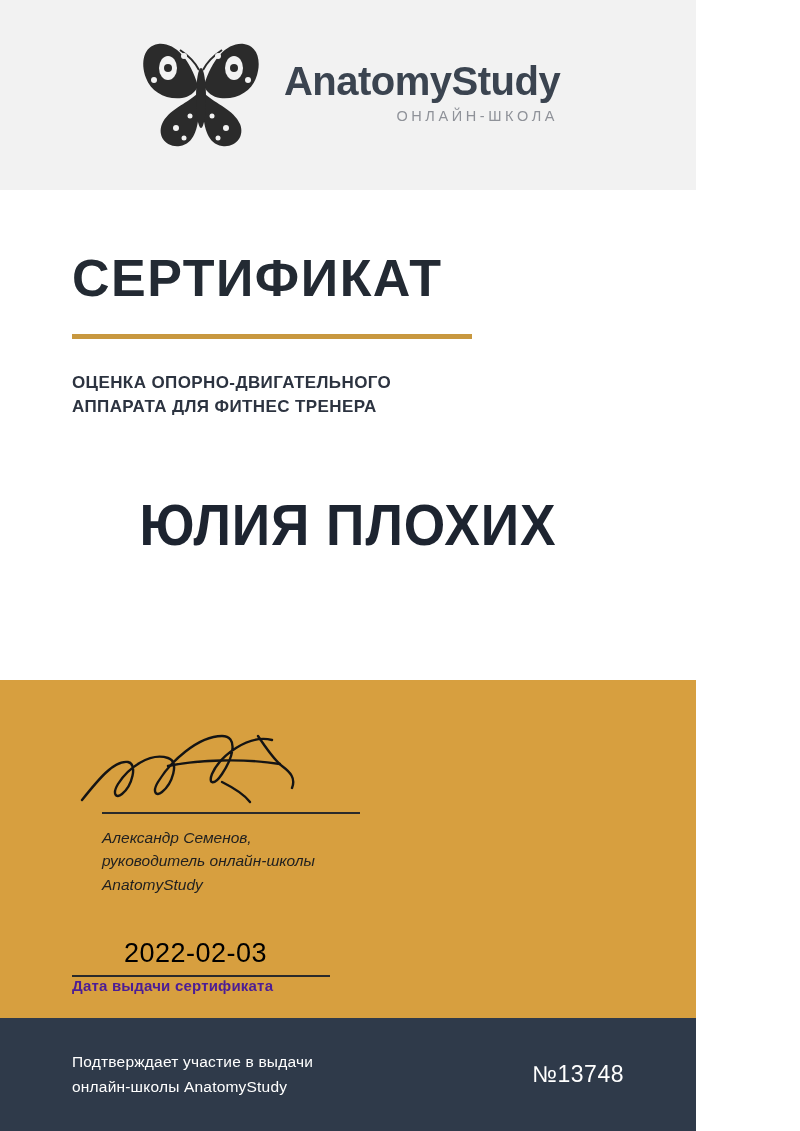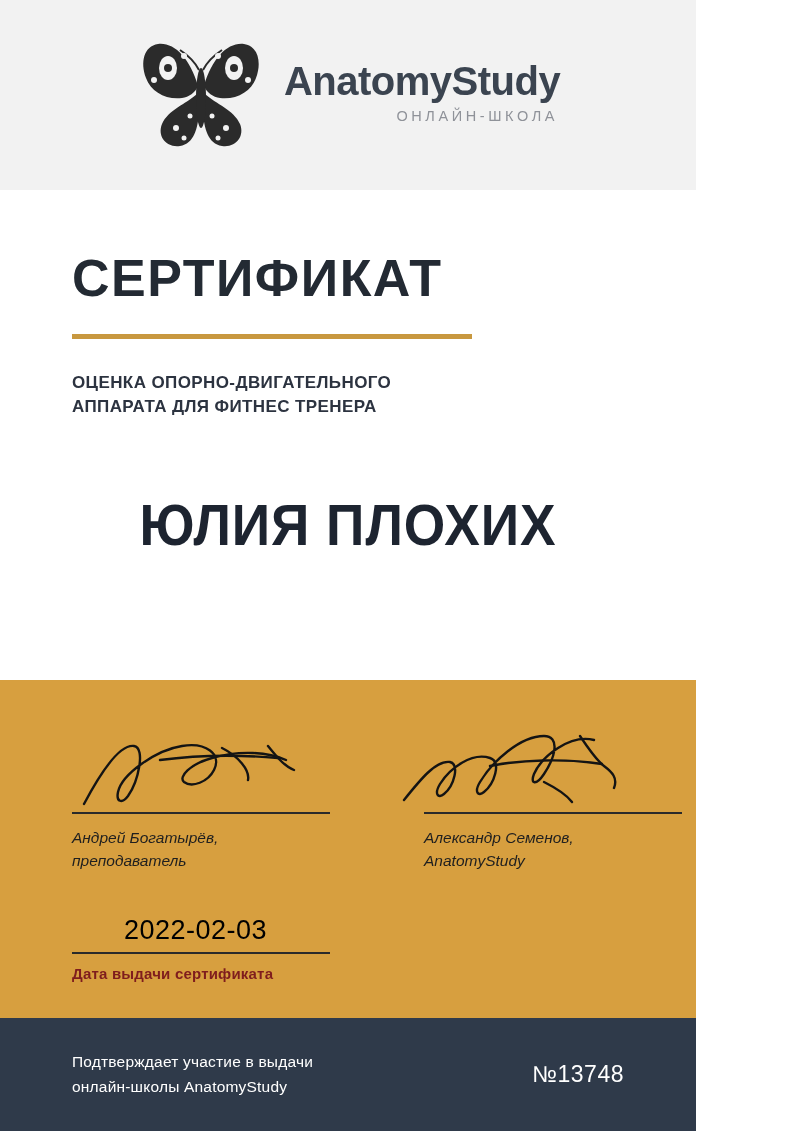--- a/index.html
+++ b/index.html
@@ -146,24 +146,23 @@
     letter-spacing: 0.5px;
     padding: 0 0 6px 52px;
     font-family: "Liberation Sans", sans-serif;
   }
   .date-line {
     height: 2px;
     background: #2a2a2a;
     width: 258px;
   }
   .date-caption {
-    margin-top: 11px;
     font-size: 15px;
     font-weight: 700;
-    color: #7f1d1d;
+    color: #4c1d95;
     letter-spacing: 0.2px;
   }
 
   
   .footer {
     background: #2f3a4a;
     height: 113px;
     padding: 0 72px;
     box-sizing: border-box;
     display: flex;
@@ -234,52 +233,36 @@
     <div class="course-title">
       <div>ОЦЕНКА ОПОРНО-ДВИГАТЕЛЬНОГО</div>
       <div>АППАРАТА ДЛЯ ФИТНЕС ТРЕНЕРА</div>
     </div>
     <div class="recipient">ЮЛИЯ ПЛОХИХ</div>
   </div>
 
   <div class="gold-band">
     <div class="signatures">
 
-      <div class="sig-col left">
-        <div class="sig-mark">
-          <svg width="250" height="86" viewBox="0 0 250 86" aria-hidden="true">
-            <g fill="none" stroke="#141414" stroke-width="2.4" stroke-linecap="round">
-              <path d="M12 74 C30 40 48 14 62 16 C74 18 66 52 56 66 C50 74 44 72 46 62 C50 44 84 20 110 16 C134 12 150 24 142 40 C136 52 120 58 112 52 C106 47 118 34 140 28 C168 20 196 22 214 30"></path>
-              <path d="M88 30 C118 26 160 24 206 28"></path>
-              <path d="M150 18 C166 26 178 40 176 50"></path>
-              <path d="M196 16 C204 26 212 36 222 40"></path>
-            </g>
-          </svg>
-        </div>
-        <div class="sig-line"></div>
-        <div class="sig-caption">
-          <div>Андрей Богатырёв,</div>
-          <div>преподаватель</div>
-        </div>
-      </div>
 
       <div class="sig-col right">
         <div class="sig-mark">
           <svg width="250" height="86" viewBox="0 0 250 86" aria-hidden="true">
             <g fill="none" stroke="#141414" stroke-width="2.4" stroke-linecap="round">
               <path d="M10 70 C26 50 42 30 56 32 C66 34 60 56 50 64 C44 69 40 64 46 54 C56 38 78 22 96 28 C108 32 100 54 90 62 C84 67 80 62 86 52 C98 32 126 6 150 6 C166 6 162 26 150 44 C142 56 136 54 140 44 C148 26 176 4 200 10"></path>
               <path d="M96 36 C126 30 170 28 208 34"></path>
               <path d="M186 6 C194 18 202 30 210 36 C218 42 224 48 220 58"></path>
               <path d="M150 52 C162 58 172 64 178 72"></path>
             </g>
           </svg>
         </div>
         <div class="sig-line"></div>
         <div class="sig-caption">
           <div>Александр Семенов,</div>
+          <div>руководитель онлайн-школы</div>
           <div>AnatomyStudy</div>
         </div>
       </div>
 
     </div>
 
     <div class="date-block">
       <div class="date-value">2022-02-03</div>
       <div class="date-line"></div>
       <div class="date-caption">Дата выдачи сертификата</div>

